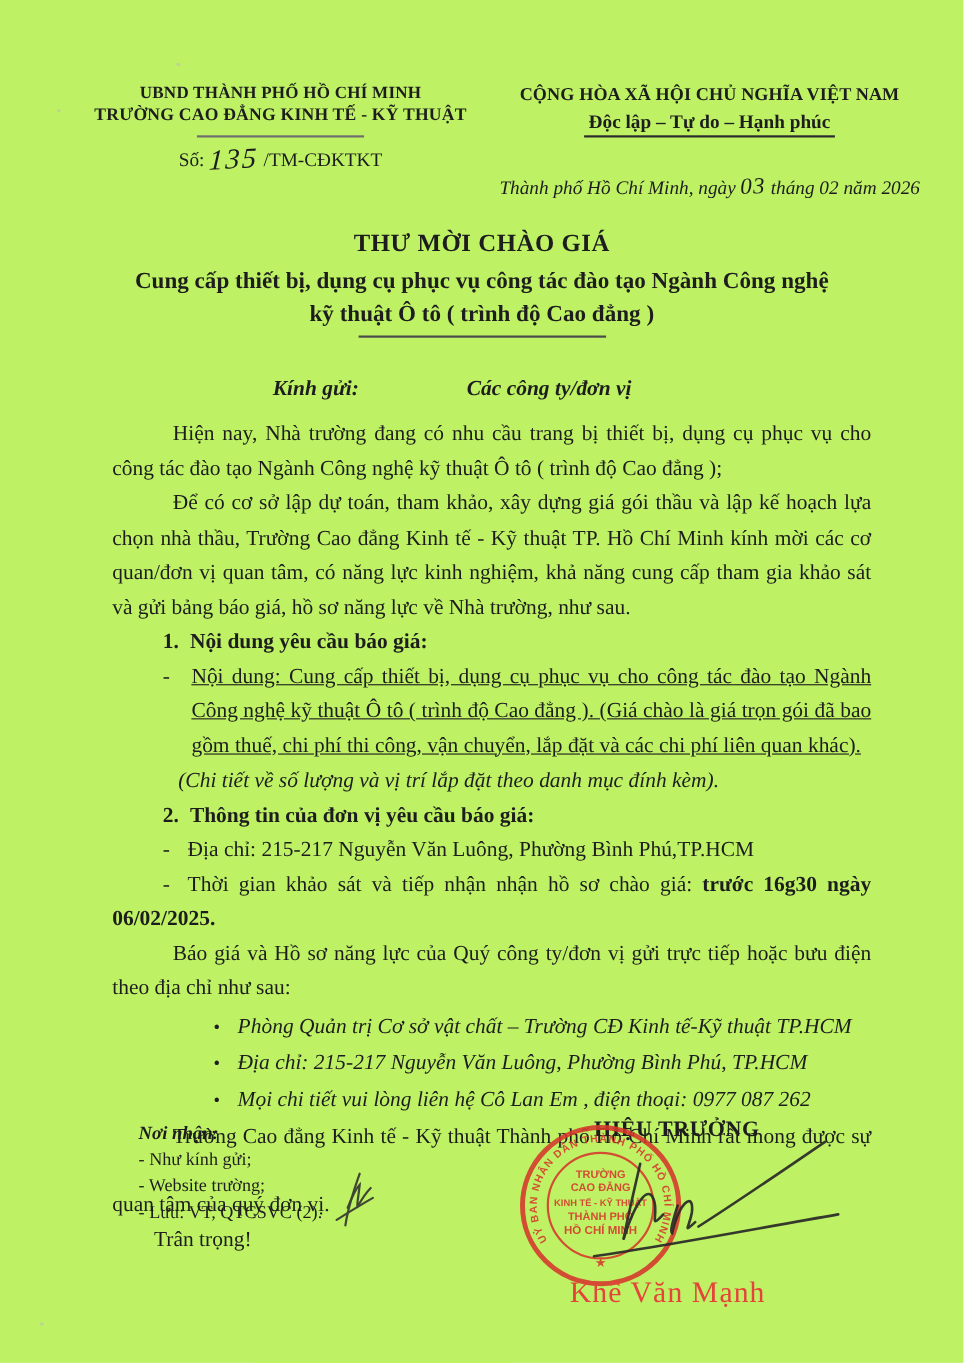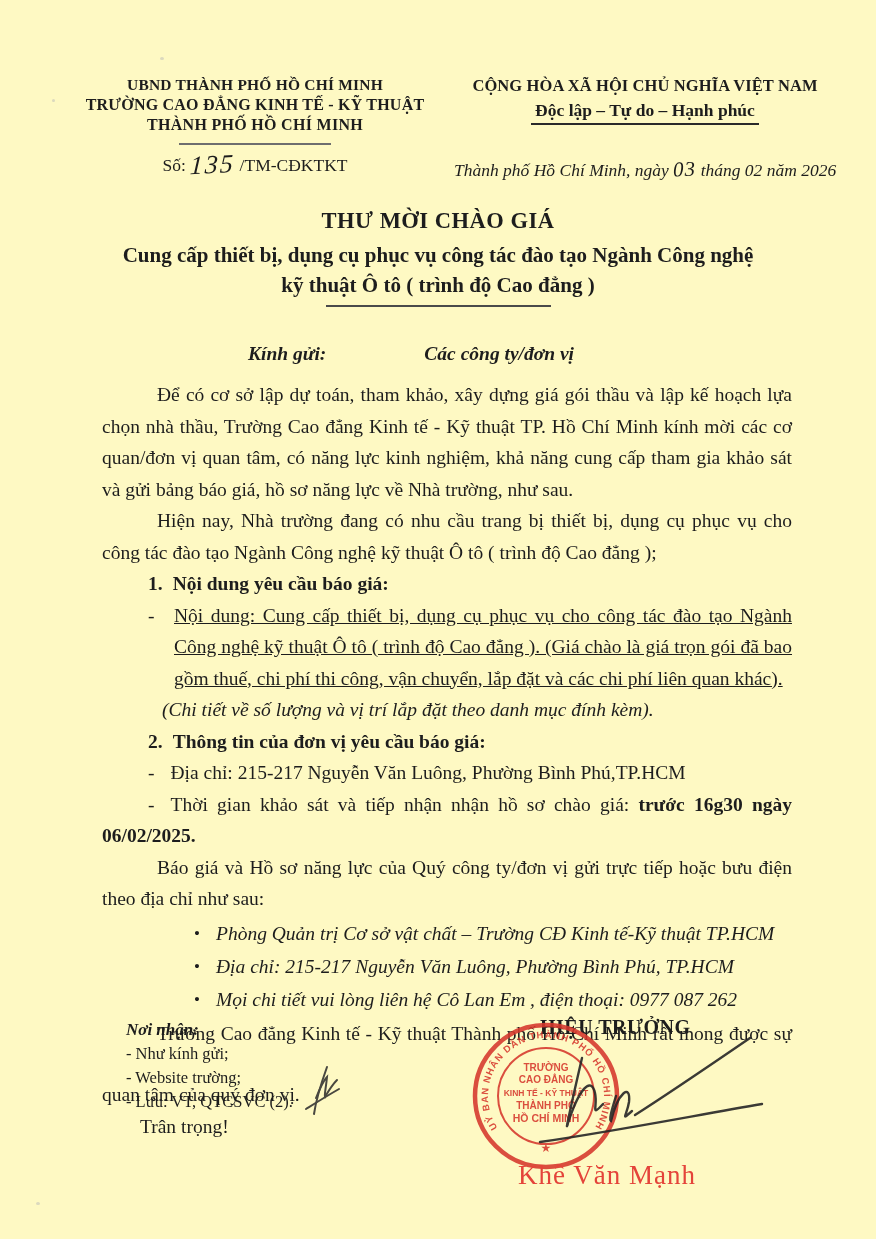--- a/index.html
+++ b/index.html
@@ -2,21 +2,21 @@
 <html><head>
 <meta charset="utf-8">
 <style>
   * { margin: 0; padding: 0; box-sizing: border-box; }
   html, body { background: #ffffff; }
   .page {
     position: relative;
     width: 876px;
     height: 1239px;
     margin: 0 auto;
-    background: #fef9c3;
+    background: #bef264;
     font-family: "Liberation Serif", "DejaVu Serif", serif;
     color: #1d1d1d;
     overflow: hidden;
   }
   .speck { position: absolute; background: #b9b9b9; border-radius: 50%; opacity: .5; }
 
   
   .header { display: flex; justify-content: space-between; padding: 76px 40px 0 56px; }
   .h-left { width: 398px; text-align: center; }
   .hl1 { font-size: 15.5px; font-weight: 600; letter-spacing: .2px; }
@@ -73,21 +73,20 @@
 
 <div class="page">
   <div class="speck" style="left:160px; top:57px; width:4px; height:3px;"></div>
   <div class="speck" style="left:52px; top:99px; width:3px; height:3px;"></div>
   <div class="speck" style="left:36px; top:1202px; width:4px; height:3px;"></div>
 
   <div class="header">
     <div class="h-left">
       <div class="hl1">UBND THÀNH PHỐ HỒ CHÍ MINH</div>
       <div class="hl2">TRƯỜNG CAO ĐẲNG KINH TẾ - KỸ THUẬT</div>
-      <div class="hl3">THÀNH PHỐ HỒ CHÍ MINH</div>
       <div class="hl-rule"></div>
       <div class="so-line">
         <span>Số:</span>
         <span class="hand">135</span>
         <span>/TM-CĐKTKT</span>
       </div>
     </div>
     <div class="h-right">
       <div class="hr1">CỘNG HÒA XÃ HỘI CHỦ NGHĨA VIỆT NAM</div>
       <div class="hr2"><span>Độc lập – Tự do – Hạnh phúc</span></div>
@@ -107,22 +106,22 @@
     </div>
     <div class="sub-rule"></div>
   </div>
 
   <div class="salutation">
     <span>Kính gửi:</span>
     <span class="to">Các công ty/đơn vị</span>
   </div>
 
   <div class="body">
+    <p class="p-ind">Hiện nay, Nhà trường đang có nhu cầu trang bị thiết bị, dụng cụ phục vụ cho công tác đào tạo Ngành Công nghệ kỹ thuật Ô tô ( trình độ Cao đẳng );</p>
     <p class="p-ind">Để có cơ sở lập dự toán, tham khảo, xây dựng giá gói thầu và lập kế hoạch lựa chọn nhà thầu, Trường Cao đẳng Kinh tế - Kỹ thuật TP. Hồ Chí Minh kính mời các cơ quan/đơn vị quan tâm, có năng lực kinh nghiệm, khả năng cung cấp tham gia khảo sát và gửi bảng báo giá, hồ sơ năng lực về Nhà trường, như sau.</p>
-    <p class="p-ind">Hiện nay, Nhà trường đang có nhu cầu trang bị thiết bị, dụng cụ phục vụ cho công tác đào tạo Ngành Công nghệ kỹ thuật Ô tô ( trình độ Cao đẳng );</p>
 
     <p class="sec-head">
       <span class="num">1.</span><span>Nội dung yêu cầu báo giá:</span>
     </p>
     <div class="dash-row">
       <span class="dash">-</span>
       <span class="dtext">Nội dung: Cung cấp thiết bị, dụng cụ phục vụ cho công tác đào tạo Ngành Công nghệ kỹ thuật Ô tô ( trình độ Cao đẳng ). (Giá chào là giá trọn gói đã bao gồm thuế, chi phí thi công, vận chuyển, lắp đặt và các chi phí liên quan khác).</span>
     </div>
     <p class="note">(Chi tiết về số lượng và vị trí lắp đặt theo danh mục đính kèm).</p>
 

